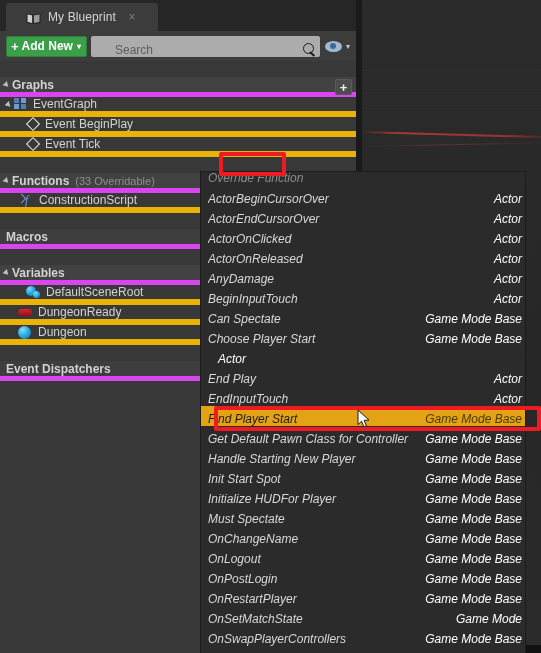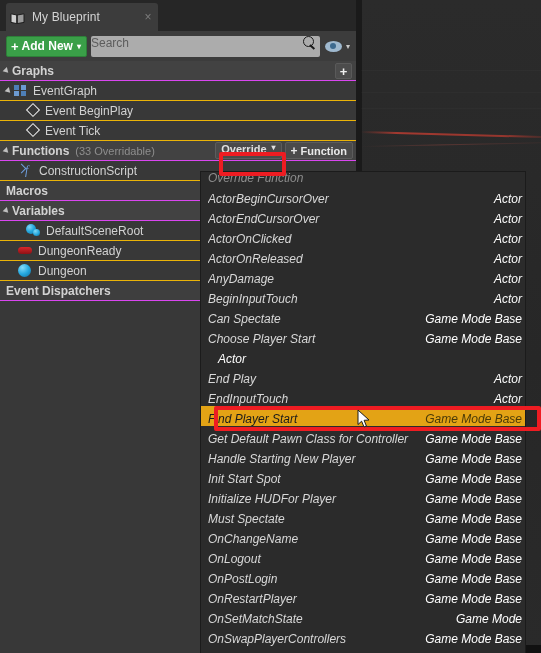--- a/index.html
+++ b/index.html
@@ -49,21 +49,21 @@
 
   
   .tabstrip {
     position: absolute; left: 0; top: 0; width: 356px; height: 31px;
     background: #262626;
   }
   .tab {
     position: absolute; left: 6px; top: 3px; width: 152px; height: 28px;
     background: #3c3c3c;
     border-top-left-radius: 3px; border-top-right-radius: 3px;
-    display: flex; align-items: center; padding: 0 4px;
+    display: flex; align-items: center; padding: 0 20px;
   }
   .tab .tab-icon { width: 15px; height: 13px; position: relative; flex: none; margin-right: 7px; }
   .tab .tab-label {
     color: #d4d4d4; font-size: 12px; letter-spacing: .1px; flex: 1 1 auto;
   }
   .tab .tab-close {
     color: #7c7c7c; font-size: 12px; width: 12px; text-align: center; flex: none;
   }
 
   
@@ -75,21 +75,21 @@
   .addnew {
     height: 21px; background: #3a9f48; border: 1px solid #2e7f39; border-radius: 2px;
     display: flex; align-items: center; padding: 0 5px 0 4px; color: #fff;
     font-size: 12px; font-weight: bold; flex: none; margin-right: 4px;
   }
   .addnew .plus { font-size: 13px; line-height: 1; margin-right: 3px; font-weight: bold; }
   .addnew .caret { margin-left: 4px; font-size: 8px; }
 
   .searchbox {
     flex: 1 1 auto; height: 21px; background: #acacac; border-radius: 2px;
-    display: flex; align-items: flex-start; padding: 0 4px 0 0; position: relative;
+    display: flex; align-items: flex-end; padding: 0 4px 0 24px; position: relative;
   }
   .searchbox .ph { color: #5d5d5d; font-size: 12px; flex: 1 1 auto; }
   .searchbox .mag { width: 14px; height: 14px; position: relative; flex: none; }
   .searchbox .mag::before {
     content:""; position:absolute; left:1px; top:0; width:9px; height:9px;
     border:1.6px solid #1a1a1a; border-radius:50%;
   }
   .searchbox .mag::after {
     content:""; position:absolute; left:8px; top:8px; width:6px; height:1.8px;
     background:#1a1a1a; transform:rotate(42deg); transform-origin:left center;
@@ -105,23 +105,23 @@
     border-radius: 50%; background: #3d6a8f;
   }
   .eyebtn .caret { color:#c8c8c8; font-size: 8px; margin-left: 4px; }
 
   
   .tree { position: absolute; left: 0; top: 61px; width: 356px; height: 592px; background: #383838; }
   .row {
     display: flex; align-items: center; height: 20px; padding-left: 4px;
     font-size: 12px; color: #d2d2d2; position: relative;
   }
-  .row.section { background: #424242; border-bottom: 1px solid #d946ef; font-weight: bold; }
+  .row.section { background: #424242; border-bottom: 5px solid #d946ef; font-weight: bold; margin-top: 16px; }
   .row.section.alt { background: #3e3e3e; }
-  .row.item { background: #383838; border-bottom: 1px solid #eab308; }
+  .row.item { background: #383838; border-bottom: 6px solid #eab308; }
   .row .tri {
     width: 0; height: 0; flex: none; margin-right: 3px;
     border-left: 5px solid #c0c0c0; border-top: 3.5px solid transparent;
     border-bottom: 3.5px solid transparent; transform: rotate(45deg); margin-top: 1px;
   }
   .row .lbl { white-space: nowrap; }
   .row .sublbl { color: #8e8e8e; font-size: 11px; font-weight: normal; margin-left: 6px; }
   .row .spacer { flex: 1 1 auto; }
   .indent-1 { padding-left: 6px; }
   .indent-2 { padding-left: 26px; }

